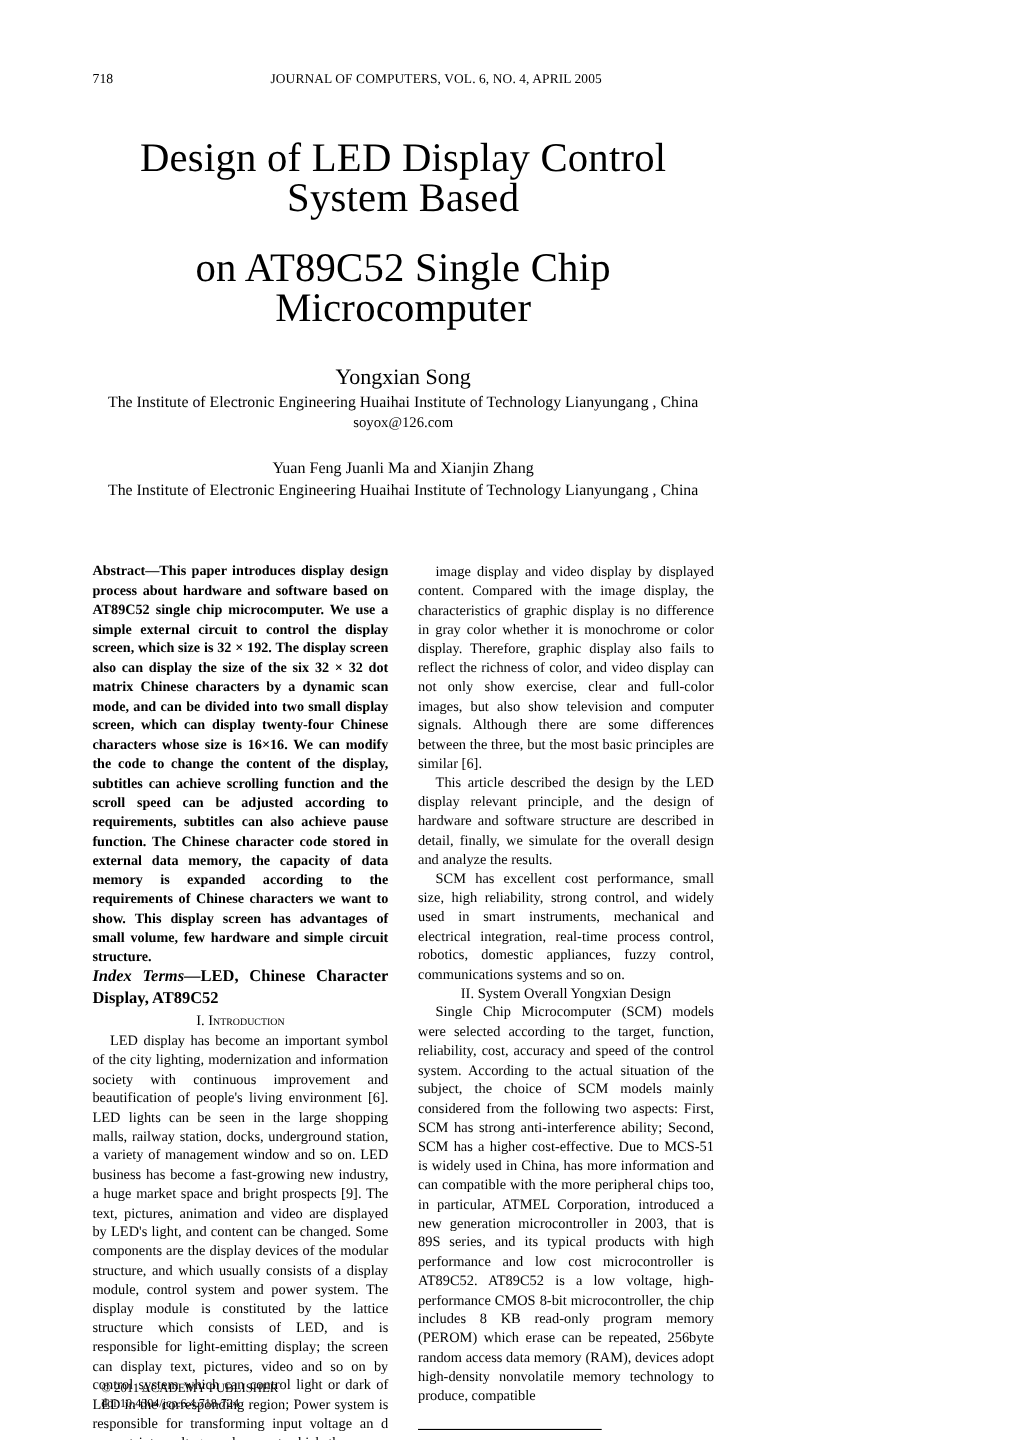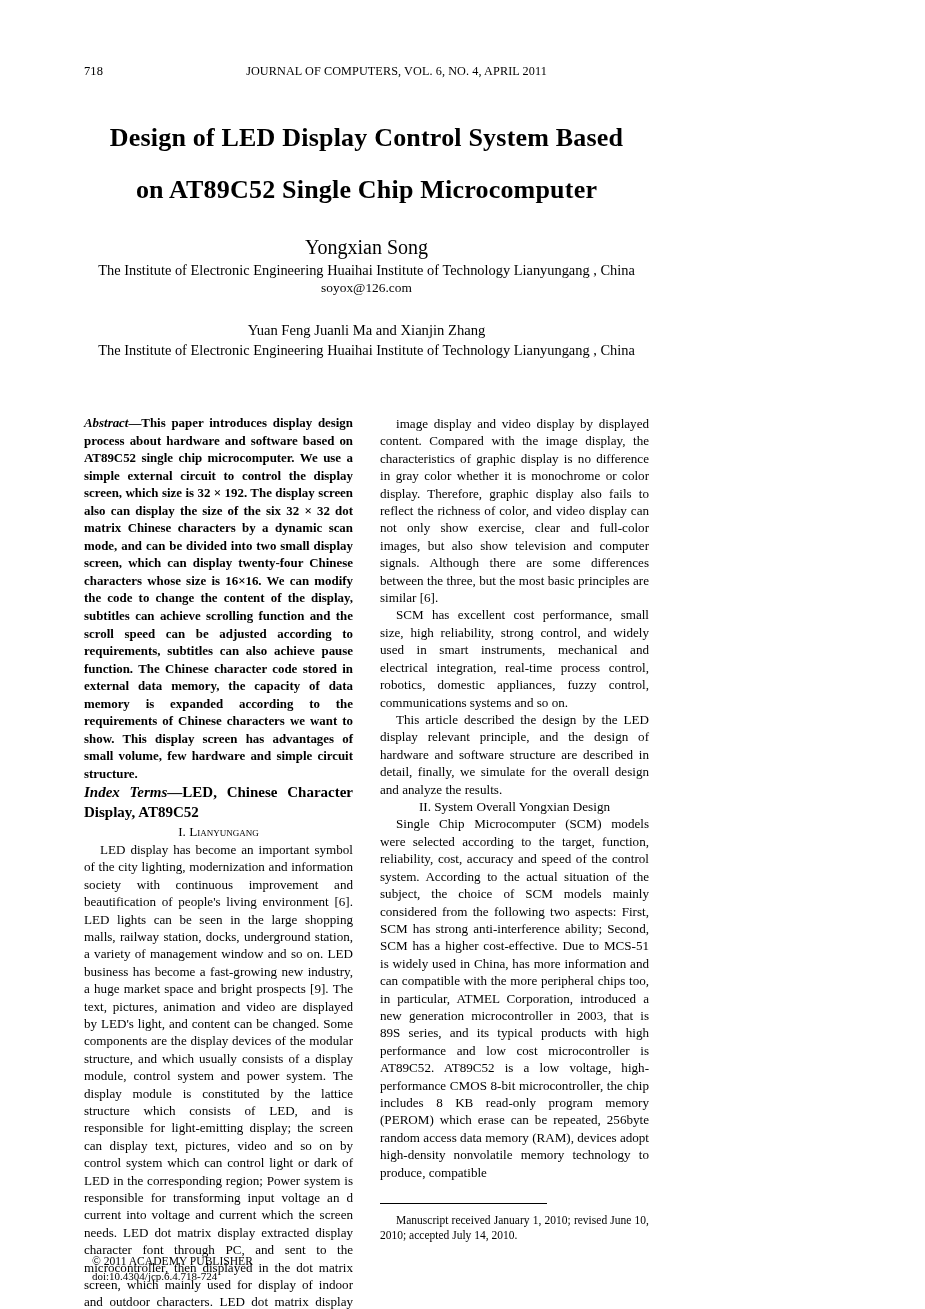--- a/index.html
+++ b/index.html
@@ -39,23 +39,23 @@
     text-align: center;
     padding-right: 60px;
     white-space: nowrap;
   }
   
   .title-block {
     margin-top: 46px;
     text-align: center;
   }
   .title-line {
-    font-size: 26px;
+    font-size: 37px;
     line-height: 1.0;
-    font-weight: bold;
+    font-weight: normal;
     letter-spacing: 0.2px;
   }
   .title-line.second {
     margin-top: 26px;
   }
   .authors-1 {
     margin-top: 33px;
     font-size: 20px;
   }
   .affil {
@@ -87,21 +87,20 @@
     text-indent: 16px;
   }
   .abstract {
     font-weight: bold;
     text-align: justify;
     line-height: 1.36;
     font-size: 12.9px;
     text-indent: 0 !important;
   }
   .abstract .lead {
-    font-style: italic;
   }
   .indexterms {
     font-weight: bold;
     font-size: 15px;
     margin-top: 1px;
     text-indent: 0 !important;
   }
   .indexterms .lead {
     font-style: italic;
   }
@@ -144,21 +143,21 @@
     font-size: 11px;
   }
 </style>
 </head>
 <body>
 
 <div class="page">
 
   <div class="runhead">
     <div class="folio">718</div>
-    <div class="journal">JOURNAL OF COMPUTERS, VOL. 6, NO. 4, APRIL 2011</div>
+    <div class="journal">JOURNAL OF COMPUTERS, VOL. 6, NO. 4, APRIL 2005</div>
   </div>
 
   <div class="title-block">
     <div class="title-line">Design of LED Display Control System Based</div>
     <div class="title-line second">on AT89C52 Single Chip Microcomputer</div>
 
     <div class="authors-1">Yongxian Song</div>
     <div class="affil">The Institute of Electronic Engineering Huaihai Institute of Technology  Lianyungang , China</div>
     <div class="email">soyox@126.com</div>
 
@@ -166,29 +165,29 @@
     <div class="affil">The Institute of Electronic Engineering Huaihai Institute of Technology  Lianyungang , China</div>
   </div>
 
   <div class="columns">
 
     <div class="col">
       <p class="abstract"><span class="lead">Abstract</span><span>—This paper introduces display design process about hardware and software based on AT89C52 single chip microcomputer. We use a simple external circuit to control the display screen, which size is 32 × 192. The display screen also can display the size of the six 32 × 32 dot matrix Chinese characters by a dynamic scan mode, and can be divided into two small display screen, which can display twenty-four Chinese characters whose size is 16×16. We can modify the code to change the content of the display, subtitles can achieve scrolling function and the scroll speed can be adjusted according to requirements, subtitles can also achieve pause function. The Chinese character code stored in external data memory, the capacity of data memory is expanded according to the requirements of Chinese characters we want to show. This display screen has advantages of small volume, few hardware and simple circuit structure.</span></p>
 
       <p class="indexterms"><span class="lead">Index Terms</span><span>—LED, Chinese Character Display, AT89C52</span></p>
 
-      <p class="sec-head">I.  Lianyungang</p>
+      <p class="sec-head">I.  Introduction</p>
 
       <p>LED display has become an important symbol of the city lighting, modernization and information society with continuous improvement and beautification of people's living environment [6]. LED lights can be seen in the large shopping malls, railway station, docks, underground station, a variety of management window and so on. LED business has become a fast-growing new industry, a huge market space and bright prospects [9]. The text, pictures, animation and video are displayed by LED's light, and content can be changed. Some components are the display devices of the modular structure, and which usually consists of a display module, control system and power system. The display module is constituted by the lattice structure which consists of LED, and is responsible for light-emitting display; the screen can display text, pictures, video and so on by control system which can control light or dark of LED in the corresponding region; Power system is responsible for transforming input voltage an d current into voltage and current which the screen needs. LED dot matrix display extracted display character font through PC, and sent to the microcontroller, then displayed in the dot matrix screen, which mainly used for display of indoor and outdoor characters. LED dot matrix display can be divided into graphic display,</p>
     </div>
 
     <div class="col">
       <p>image display and video display by displayed content. Compared with the image display, the characteristics of graphic display is no difference in gray color whether it is monochrome or color display. Therefore, graphic display also fails to reflect the richness of color, and video display can not only show exercise, clear and full-color images, but also show television and computer signals. Although there are some differences between the three, but the most basic principles are similar [6].</p>
+      <p>This article described the design by the LED display relevant principle, and the design of hardware and software structure are described in detail, finally, we simulate for the overall design and analyze the results.</p>
       <p>SCM has excellent cost performance, small size, high reliability, strong control, and widely used in smart instruments, mechanical and electrical integration, real-time process control, robotics, domestic appliances, fuzzy control, communications systems and so on.</p>
-      <p>This article described the design by the LED display relevant principle, and the design of hardware and software structure are described in detail, finally, we simulate for the overall design and analyze the results.</p>
 
       <p class="sec-head plain">II. System Overall Yongxian Design</p>
 
       <p>Single Chip Microcomputer (SCM) models were selected according to the target, function, reliability, cost, accuracy and speed of the control system. According to the actual situation of the subject, the choice of SCM models mainly considered from the following two aspects: First, SCM has strong anti-interference ability; Second, SCM has a higher cost-effective. Due to MCS-51 is widely used in China, has more information and can compatible with the more peripheral chips too, in particular, ATMEL Corporation, introduced a new generation microcontroller in 2003, that is  89S series, and its typical products with high performance and low cost microcontroller  is AT89C52. AT89C52 is a low voltage, high-performance CMOS 8-bit microcontroller, the chip includes 8 KB read-only program memory (PEROM) which erase can be repeated, 256byte random access data memory (RAM), devices adopt high-density nonvolatile memory technology to produce, compatible</p>
 
       <hr class="footnote-rule">
 
       <p class="footnote">Manuscript received January 1, 2010; revised June 10, 2010; accepted July 14, 2010.</p>
     </div>
 

